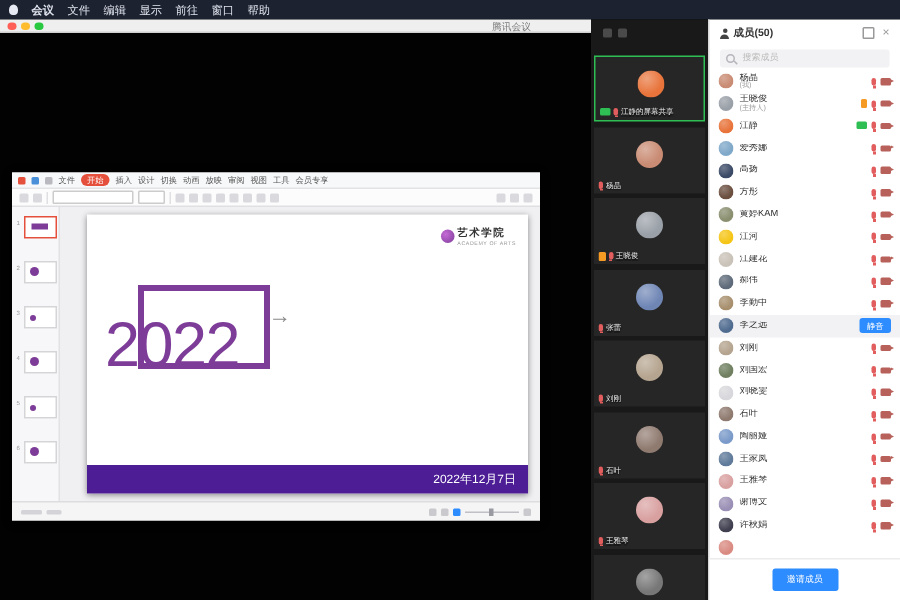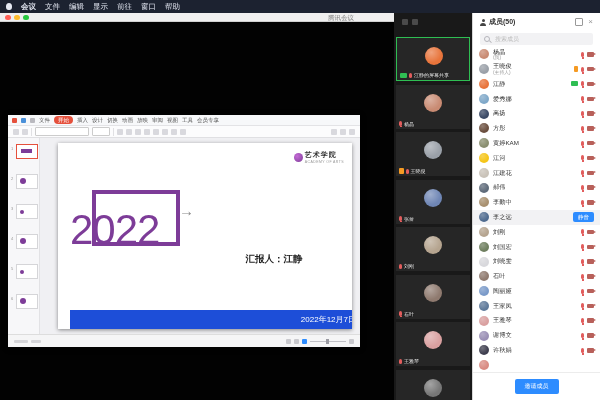--- a/index.html
+++ b/index.html
@@ -56,21 +56,21 @@
   #logo{position:absolute;right:8px;top:7px;display:flex;gap:2px;align-items:center;}
   #logo-mark{width:9px;height:9px;border-radius:50%;background:radial-gradient(circle at 35% 35%,#c56bd6,#7d3c98);}
   #logo-cn{font-size:7px;font-weight:bold;color:#333;letter-spacing:1px;}
   #logo-en{font-size:3.5px;color:#999;letter-spacing:.4px;}
   #year-frame{position:absolute;left:34px;top:47px;width:80px;height:48px;border:4px solid #7d3c98;}
   #year{position:absolute;left:12px;top:29px;font-size:42px;font-weight:normal;color:#7d3c98;letter-spacing:-1px;line-height:1;margin-top:37px;}
   #arrow{position:absolute;left:121px;top:59px;font-size:15px;color:#8a8a8a;}
   #slide-titlebox{position:absolute;left:142px;top:58px;width:148px;height:45px;background:#7d3c98;border-radius:3px;
                   color:#fff;font-size:13px;font-weight:bold;display:flex;align-items:center;justify-content:center;letter-spacing:1px;}
   #presenter{position:absolute;left:142px;top:110px;width:148px;text-align:center;font-size:9.5px;font-weight:bold;color:#1a1a1a;}
-  #datebar{position:absolute;left:0;top:167px;width:100%;height:20px;background:#1d4ed8;margin-left:12px;}
+  #datebar{position:absolute;left:0;top:167px;width:100%;height:20px;background:#4c1d95;}
   #slide-date{position:absolute;right:8px;top:4px;font-size:8px;color:#fff;}
   #ppt-status{position:absolute;left:0;bottom:0;width:100%;height:13px;background:#f5f5f6;border-top:1px solid #ddd;
               display:flex;align-items:center;gap:3px;padding:0 6px;box-sizing:border-box;}
   .sdash{width:14px;height:3px;background:#d4d4d8;border-radius:1px;}
   .sic{width:5px;height:5px;background:#c9c9ce;border-radius:1px;}
   .sic.blue{background:#2d8cff;}
   #zoomline{width:36px;height:1px;background:#c0c0c6;position:relative;}
   #zoomline::after{content:"";position:absolute;left:16px;top:-2px;width:3px;height:5px;background:#9a9aa2;}
   .spacer{flex:1;}
 
@@ -216,21 +216,20 @@
       <div id="logo">
         <span id="logo-mark"></span>
         <span style="display:flex;flex-direction:column;">
           <span id="logo-cn">艺术学院</span>
           <span id="logo-en">ACADEMY OF ARTS</span>
         </span>
       </div>
       <div id="year-frame"></div>
       <div id="year">2022</div>
       <div id="arrow">→</div>
-      <div id="presenter">汇报人：江静</div>
       <div id="datebar">
         <span id="slide-date">2022年12月7日</span>
       </div>
     </div>
 
     <div id="ppt-status">
       <span class="sdash"></span>
       <span class="sdash" style="width:10px;"></span>
       <span class="spacer"></span>
       <span class="sic"></span>

